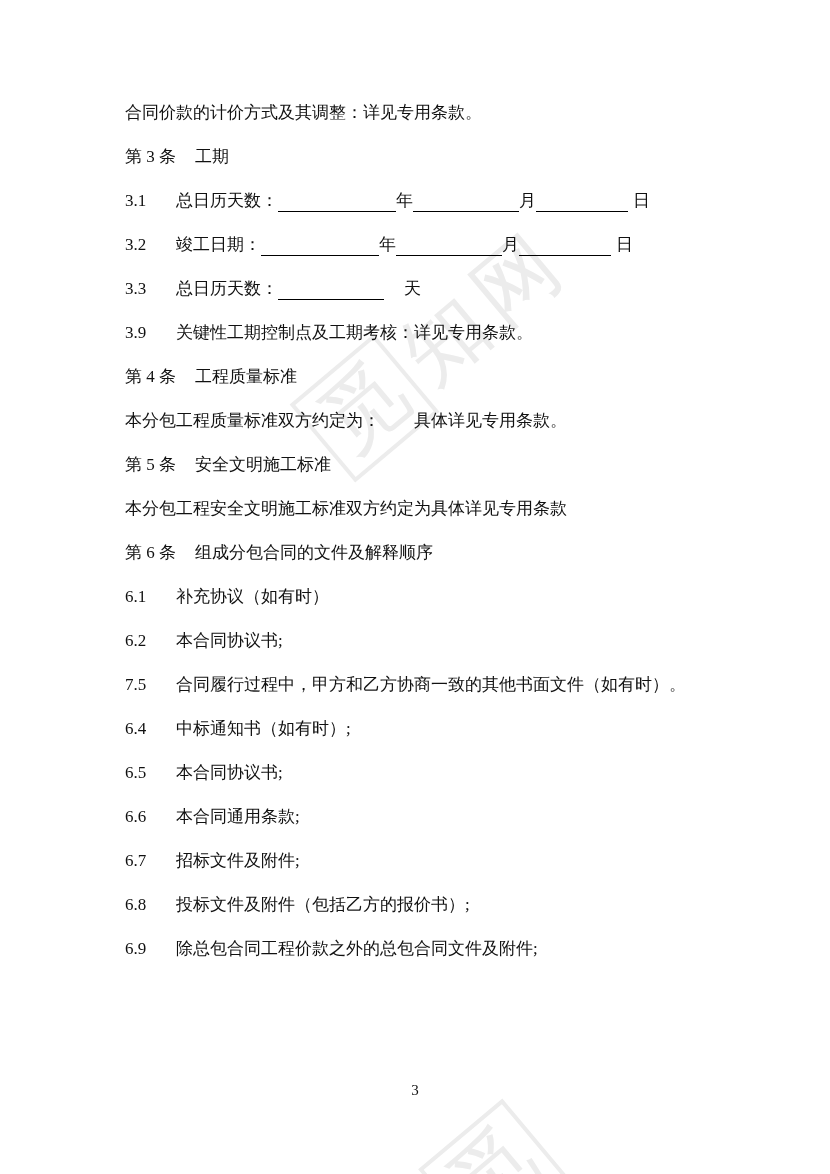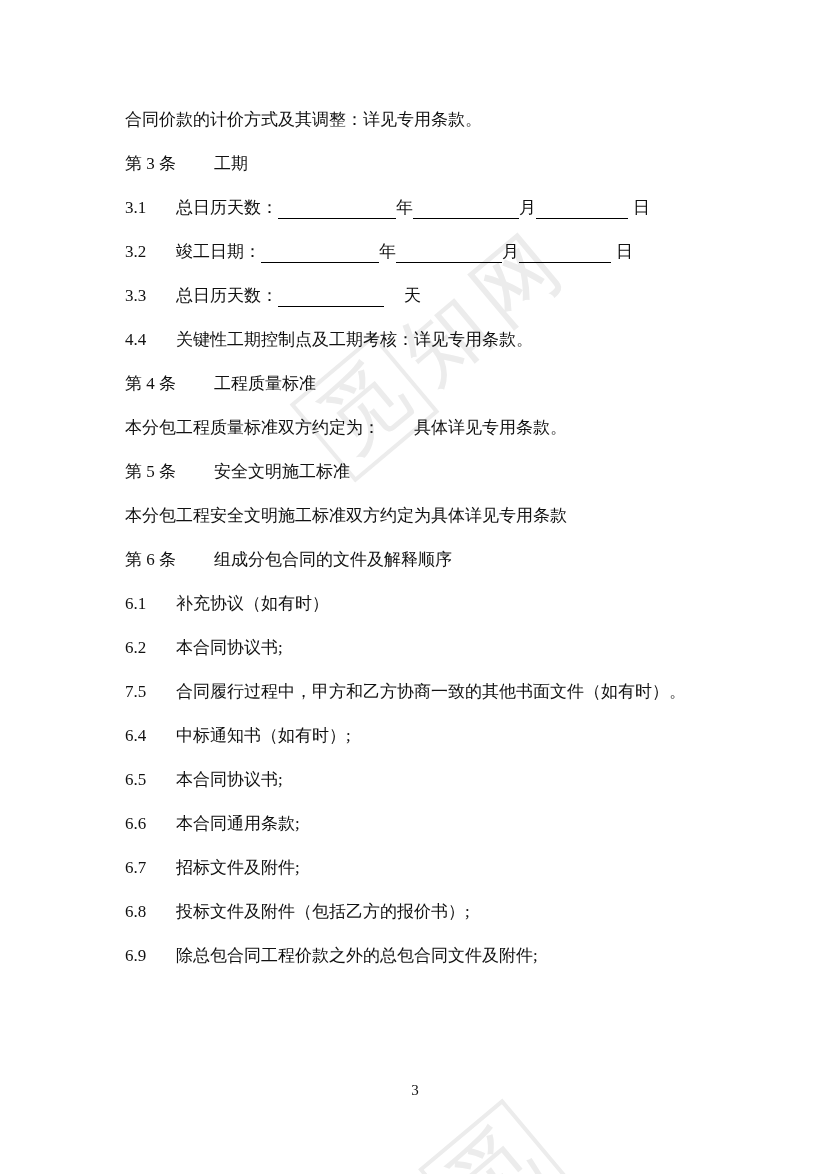--- a/index.html
+++ b/index.html
@@ -27,30 +27,30 @@
     user-select:none;
   }
   .wm-main   { left:288px; top:298px; }
   .wm-bottom { left:438px; top:1122px; }
   .wm-box { display:inline-block; border:4px solid #ececec; padding:6px 10px; }
   .wm-ch  { display:inline-block; margin-left:10px; }
 
   
   .content {
     position:absolute;
-    left:125px; top:107px;
+    left:125px; top:100px;
     width:600px;
   }
   .para {
     margin:0 0 18px 0;
     line-height:26px;
     white-space:nowrap;
   }
   .b { font-weight:400; }
-  .htitle { margin-left:38px; }
+  .htitle { margin-left:19px; }
   .num { display:inline-block; min-width:51px; }
 
   .blank {
     display:inline-block;
     height:16px;
     border-bottom:1px solid #000;
     vertical-align:bottom;
     margin-bottom:2px;
   }
   .bw1 { width:118px; }
@@ -97,21 +97,21 @@
 
     <p class="para">
       <span class="num">3.2</span><span>竣工日期：</span><span class="blank bw1"></span><span>年</span><span class="blank bw2"></span><span>月</span><span class="blank bw3"></span><span class="ml5">日</span>
     </p>
 
     <p class="para">
       <span class="num">3.3</span><span>总日历天数：</span><span class="blank bw4"></span><span class="ml20">天</span>
     </p>
 
     <p class="para">
-      <span class="num">4.4</span><span>关键性工期控制点及工期考核：详见专用条款。</span>
+      <span class="num">3.9</span><span>关键性工期控制点及工期考核：详见专用条款。</span>
     </p>
 
     <p class="para">
       <span class="b">第 4 条</span><span class="b htitle">工程质量标准</span>
     </p>
 
     <p class="para">本分包工程质量标准双方约定为：　　具体详见专用条款。</p>
 
     <p class="para">
       <span class="b">第 5 条</span><span class="b htitle">安全文明施工标准</span>

